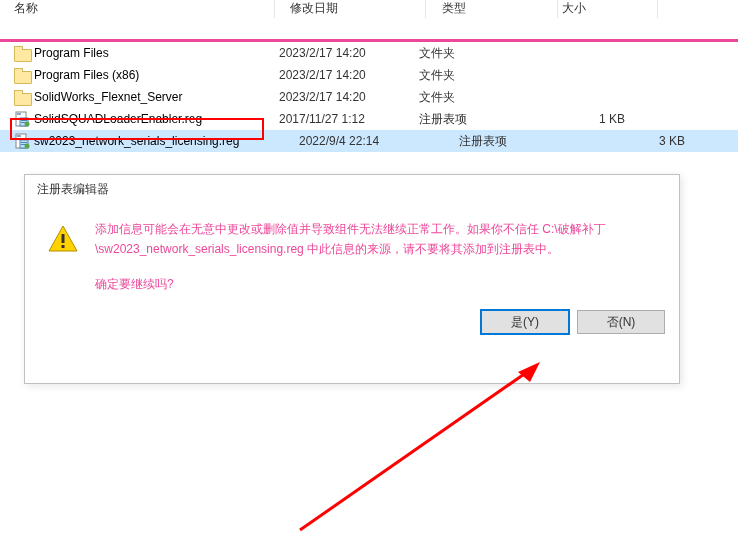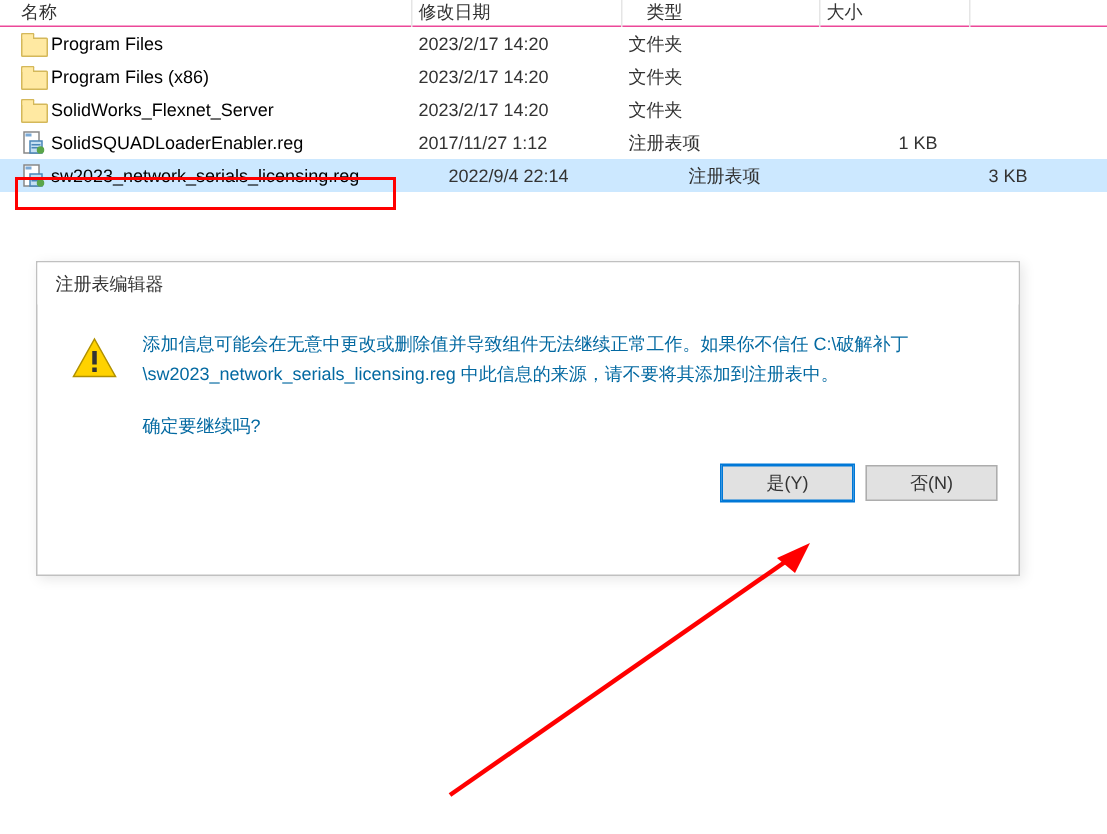--- a/index.html
+++ b/index.html
@@ -1,20 +1,20 @@
 <!DOCTYPE html>
 <html><head>
 <meta charset="utf-8">
 <style>
   * { box-sizing: border-box; margin: 0; padding: 0; }
   body { font-family: "Microsoft YaHei", "Segoe UI", sans-serif; font-size: 12px; background: #fff; width: 738px; height: 556px; position: relative; overflow: hidden; }
   
-  .header { display: flex; border-bottom: 1px solid #ec4899; height: 18px; align-items: flex-start; }
+  .header { display: flex; border-bottom: 3px solid #ec4899; height: 42px; align-items: flex-start; }
   .header .col-name { width: 275px; padding-left: 14px; color: #333; }
-  .header .col-date { width: 140px; padding-left: 4px; color: #333; }
+  .header .col-date { width: 140px; padding-left: 4px; color: #333; margin-left: 11px; }
   .header .col-type { width: 120px; padding-left: 4px; color: #333; margin-left: 12px; }
   .header .col-size { width: 100px; padding-left: 4px; color: #333; }
   .header .col-sep { border-right: 1px solid #e5e5e5; height: 18px; }
   
   .row { display: flex; height: 22px; align-items: center; }
   .row .col-name { width: 275px; padding-left: 14px; display: flex; align-items: center; gap: 4px; }
   .row .col-date { width: 140px; padding-left: 4px; color: #333; }
   .row .col-type { width: 120px; padding-left: 4px; color: #333; }
   .row .col-size { width: 100px; text-align: right; padding-right: 10px; color: #333; }
   .row.selected { background: #cce8ff; gap: 20px; }
@@ -25,21 +25,21 @@
   
   .icon-reg { width: 16px; height: 16px; position: relative; }
   .icon-reg svg { width: 16px; height: 16px; }
   
   .red-box { position: absolute; border: 2px solid #ff0000; pointer-events: none; left: 10px; top: 118px; width: 254px; height: 22px; }
   
   .dialog { position: absolute; left: 24px; top: 174px; width: 656px; height: 210px; border: 1px solid #c0c0c0; background: #fff; box-shadow: 2px 2px 8px rgba(0,0,0,0.1); }
   .dialog-title { height: 28px; line-height: 28px; padding-left: 12px; background: #fff; color: #333; border-bottom: 1px solid transparent; }
   .dialog-body { display: flex; padding: 16px 18px 8px 22px; }
   .dialog-icon { width: 32px; height: 32px; flex-shrink: 0; margin-right: 16px; margin-top: 4px; }
-  .dialog-text { flex: 1; line-height: 1.7; color: #0369a1; }
+  .dialog-text { flex: 1; line-height: 1.7; color: #ec4899; }
   .dialog-confirm { margin-top: 14px; }
   .dialog-buttons { display: flex; justify-content: flex-end; gap: 8px; padding: 8px 14px 12px; }
   .dialog-buttons button { width: 88px; height: 24px; border: 1px solid #adadad; background: #e1e1e1; font-family: inherit; font-size: 12px; color: #333; cursor: pointer; }
   .dialog-buttons button.primary { border: 1px solid #0078d7; outline: 1px solid #0078d7; }
   
   .arrow { position: absolute; pointer-events: none; }
 </style>
 </head>
 <body>
 

